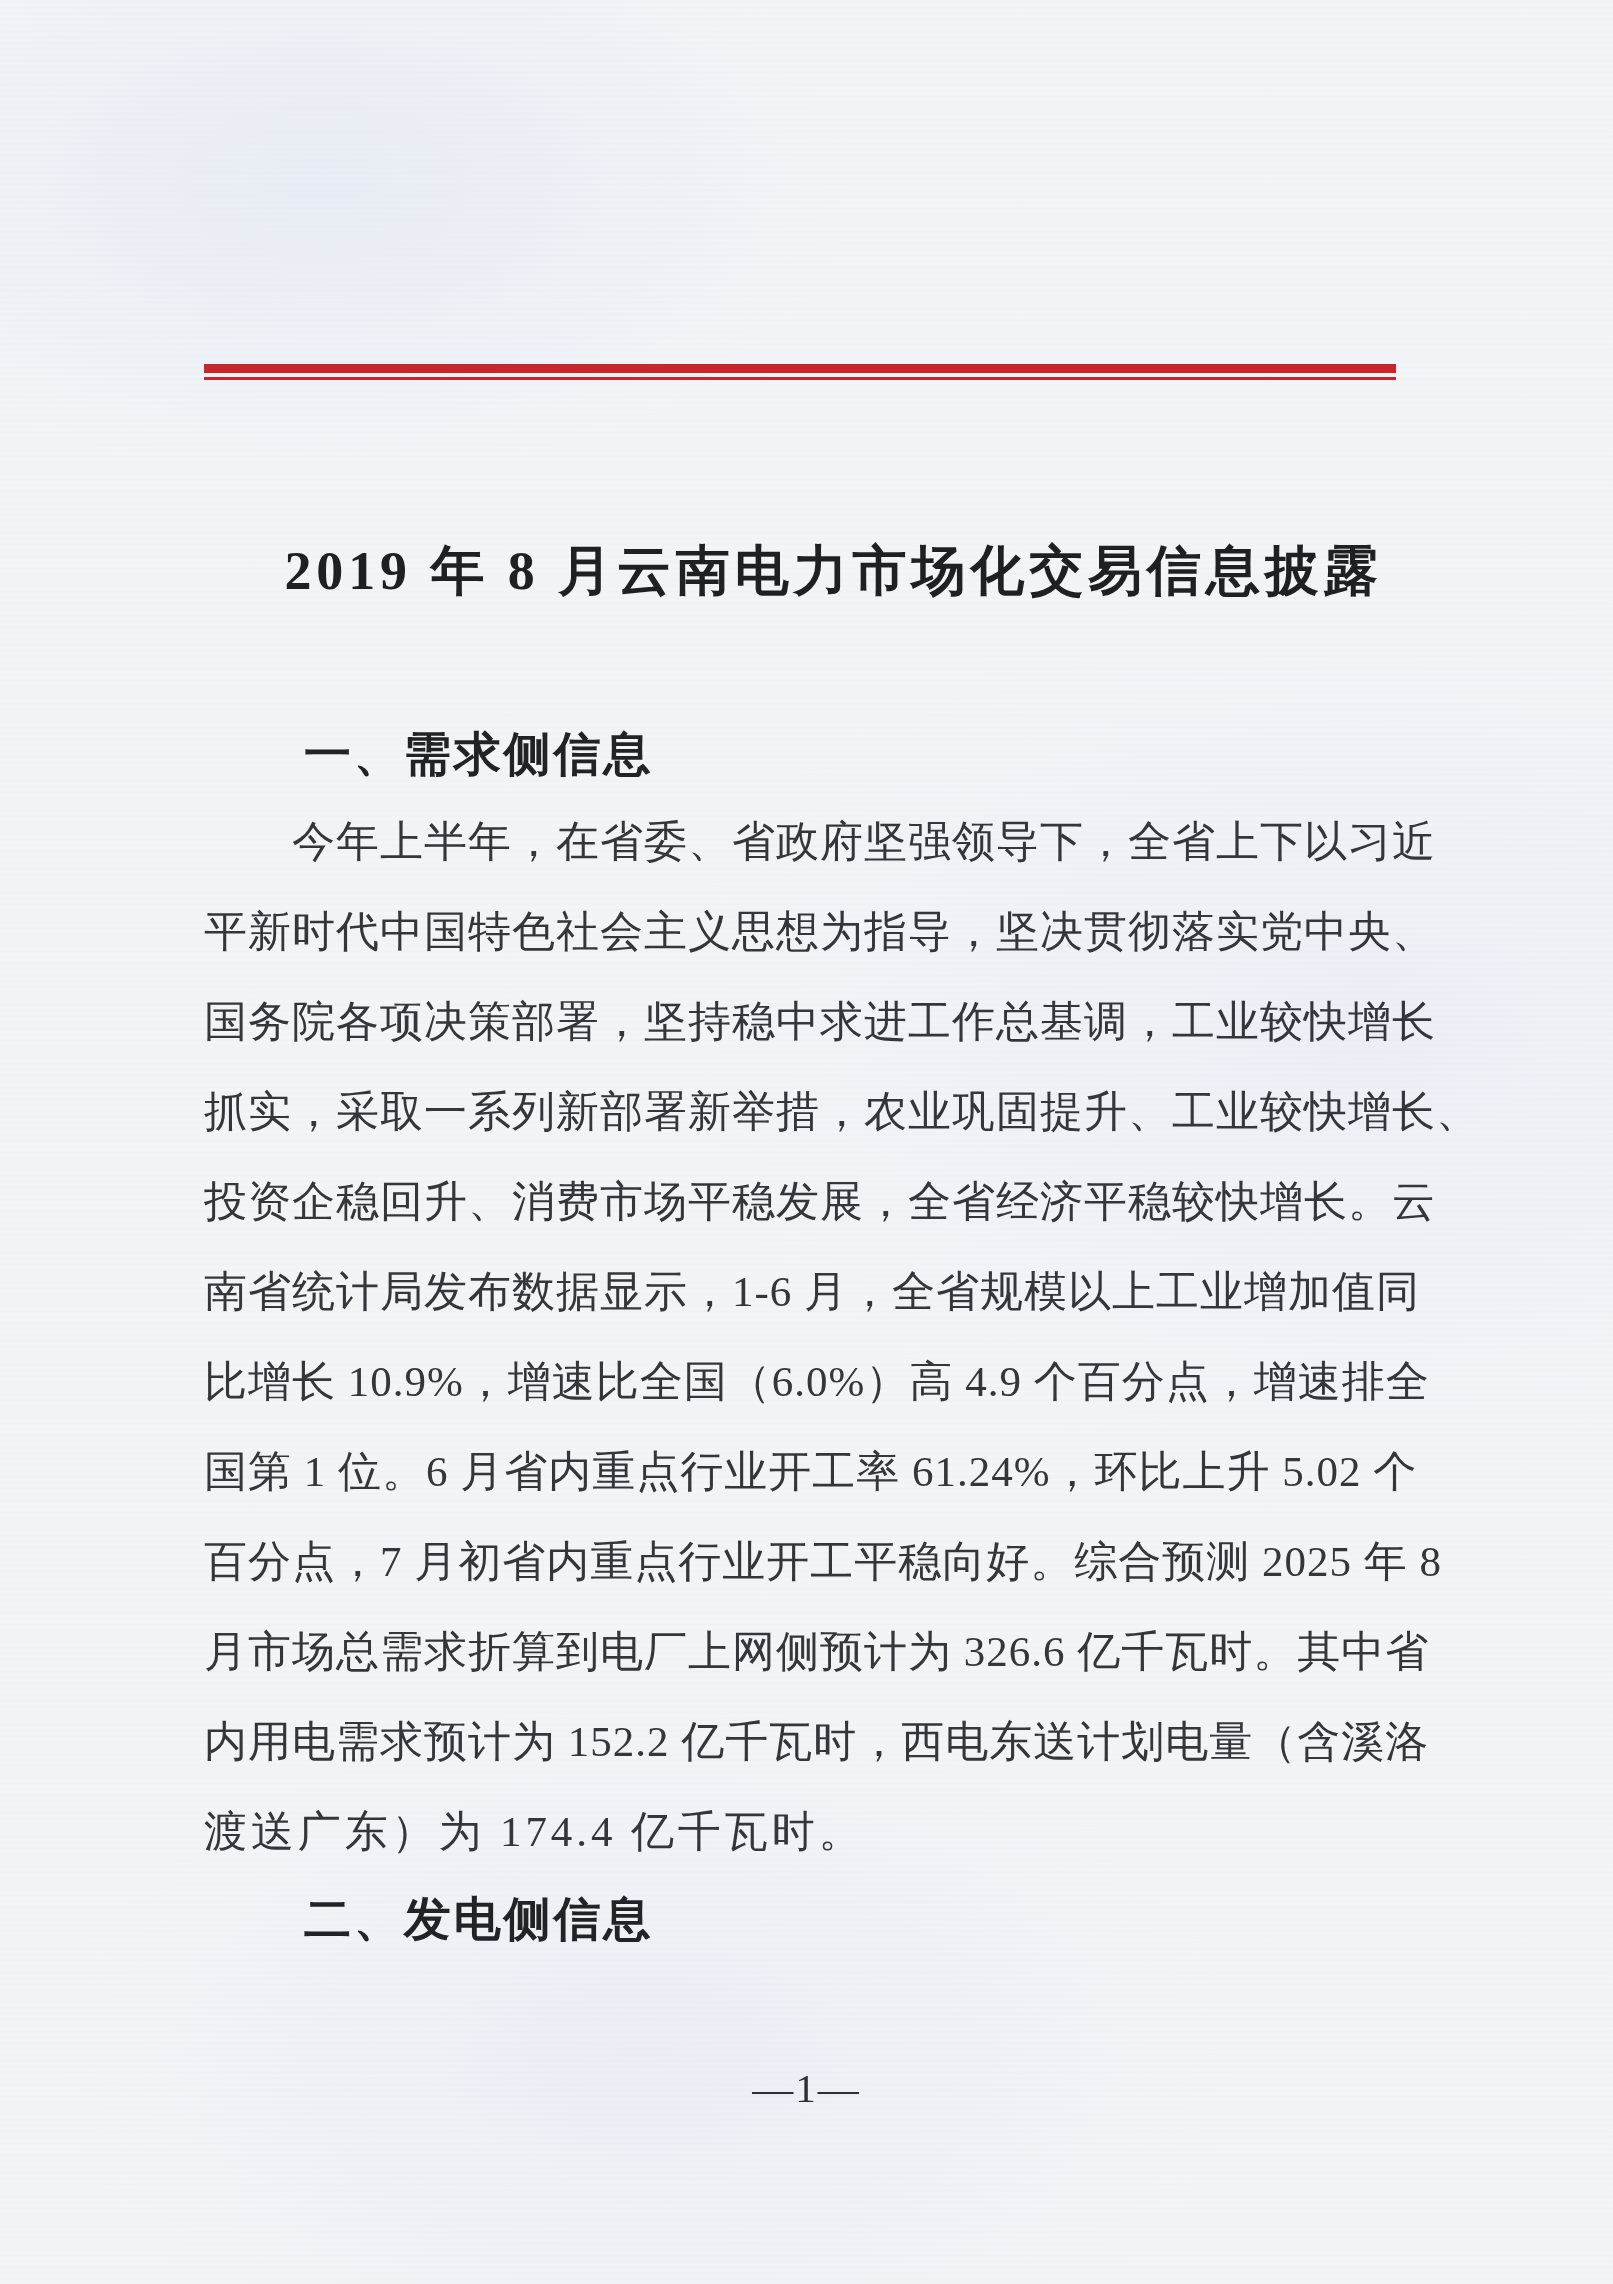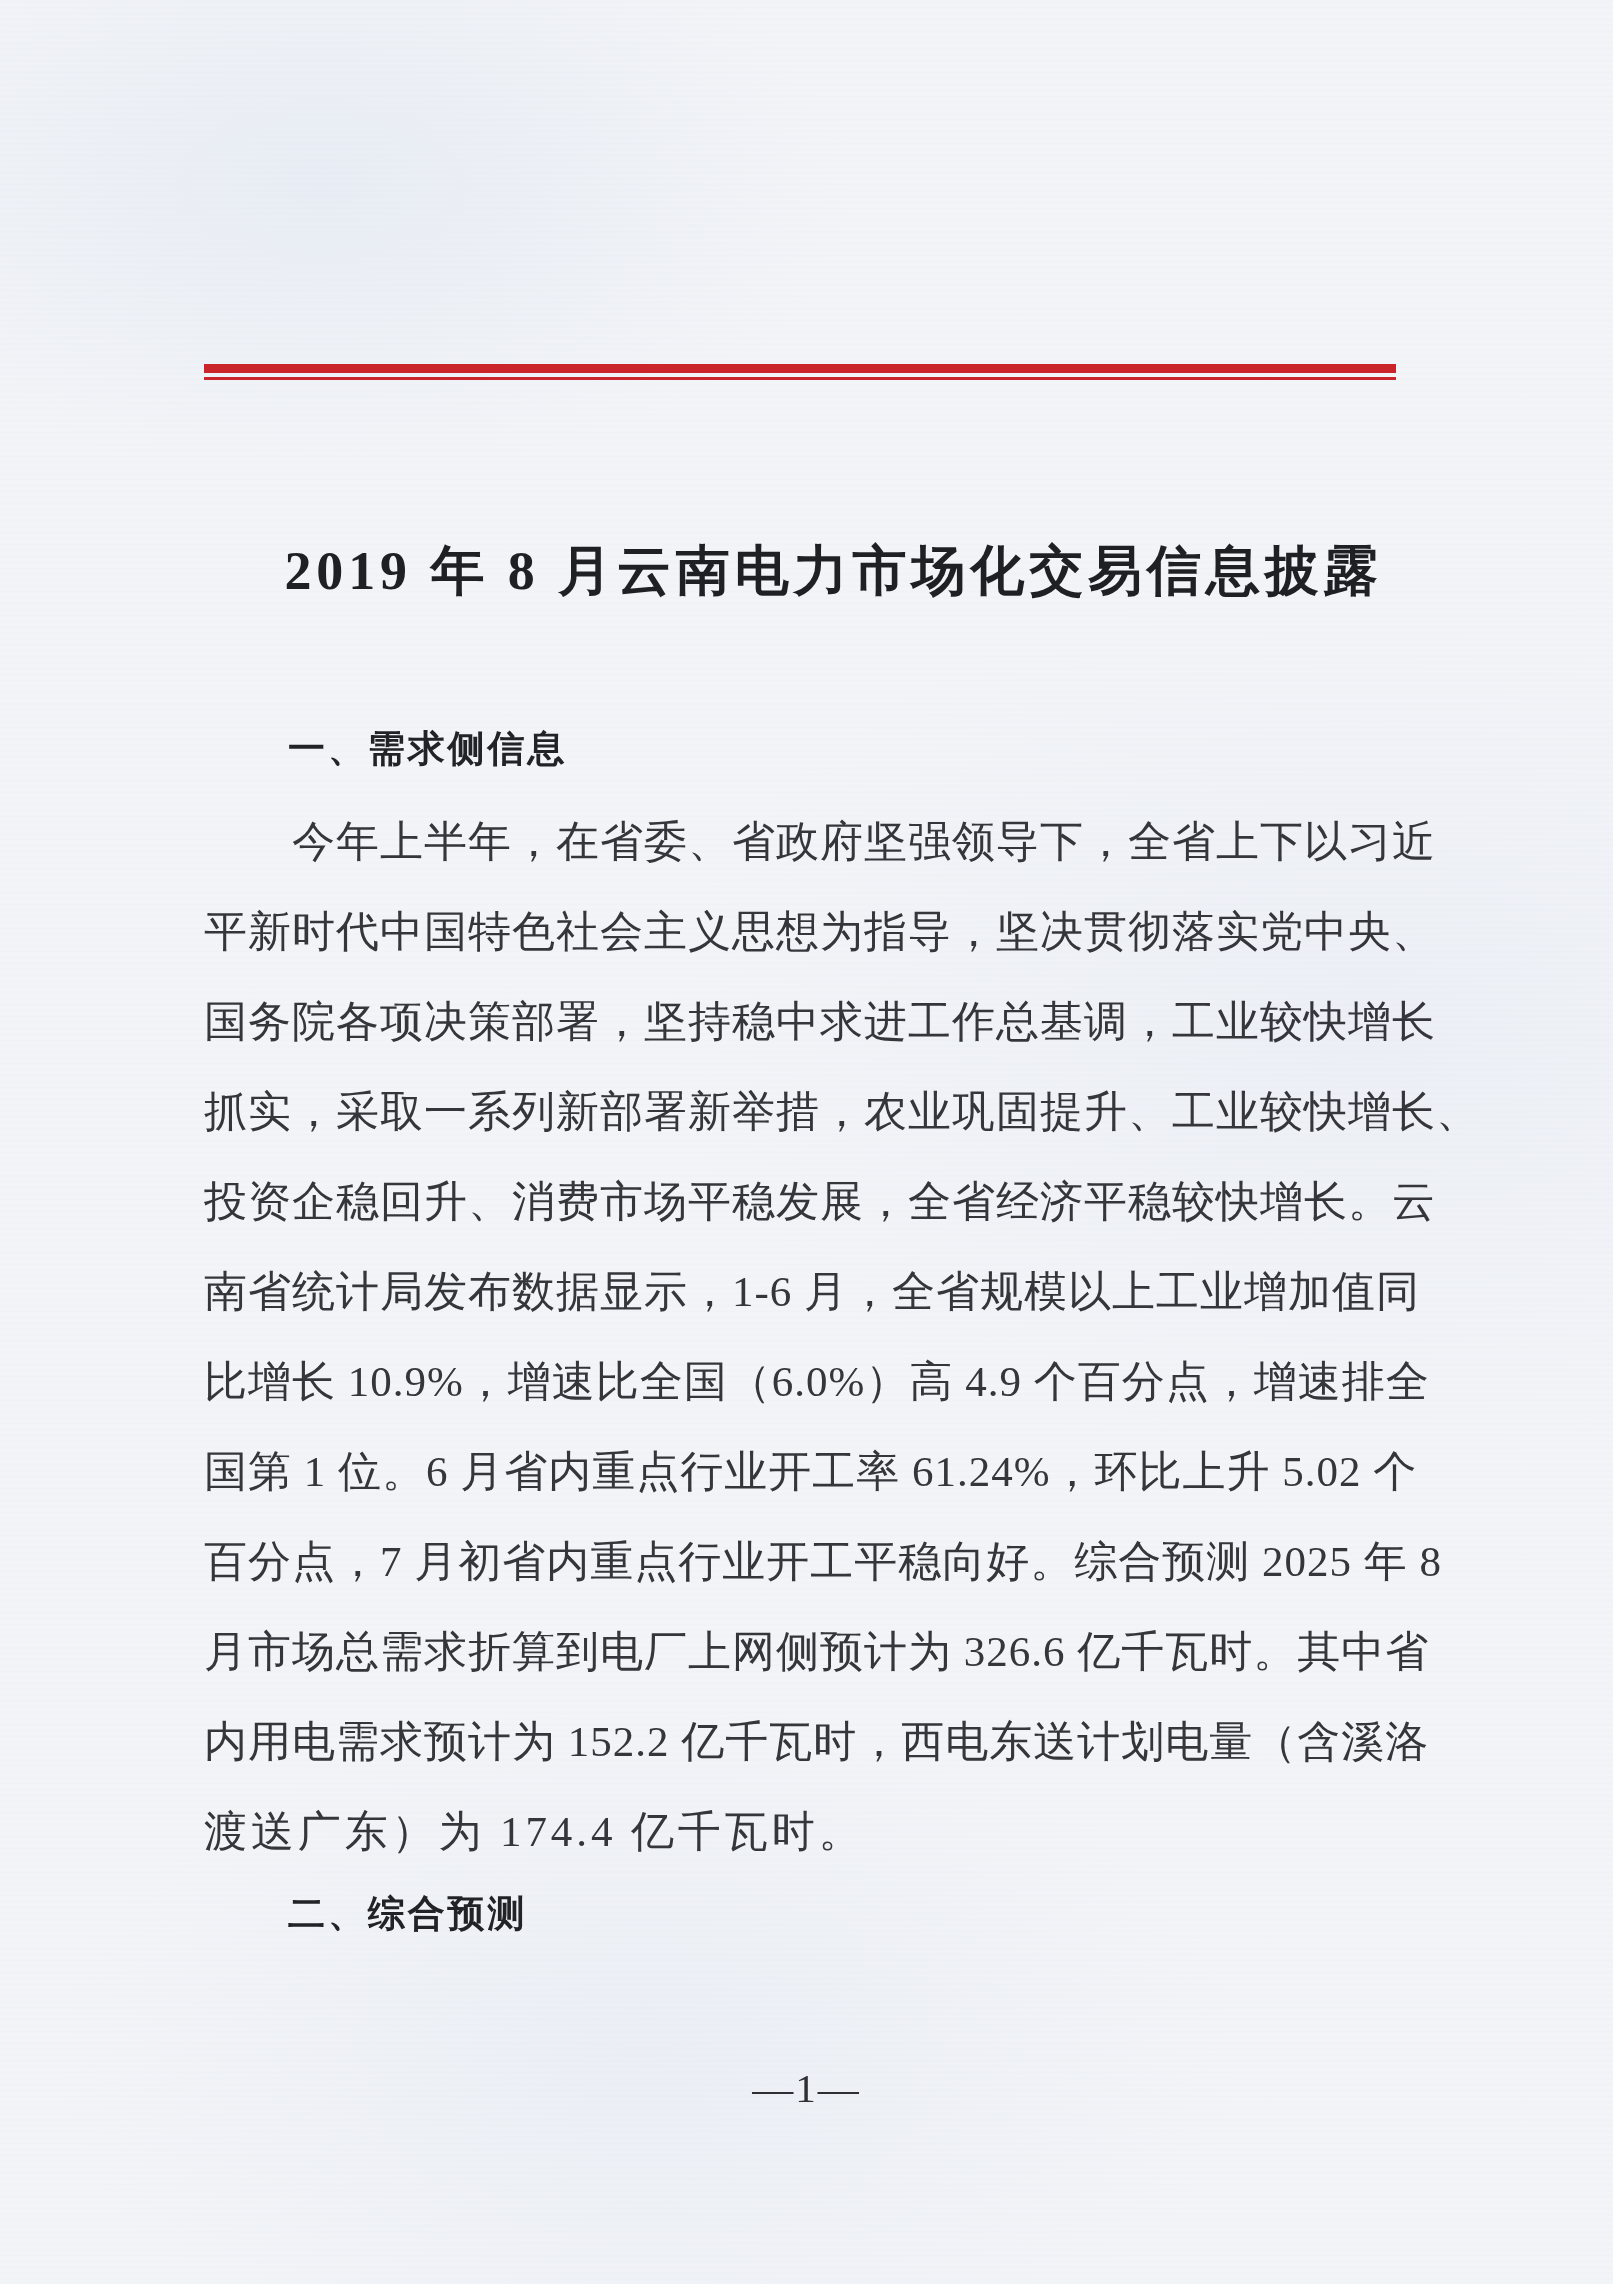--- a/index.html
+++ b/index.html
@@ -69,25 +69,25 @@
     font-size: 54px;
     line-height: 1.05;
     letter-spacing: 4.9px;
     color: #1f2023;
     white-space: nowrap;
   }
 
   
   .section-heading {
     position: absolute;
-    left: 288px;
+    left: 304px;
     margin: 0;
     font-family: "Liberation Sans", "DejaVu Sans", sans-serif;
     font-weight: bold;
-    font-size: 37px;
+    font-size: 47px;
     line-height: 1.0;
     letter-spacing: 2.9px;
     color: #222327;
     white-space: nowrap;
   }
   .section-heading.demand { top: 730px; }
   .section-heading.generation { top: 1895px; }
 
   
   .para {
@@ -149,18 +149,18 @@
     <div class="line">投资企稳回升、消费市场平稳发展，全省经济平稳较快增长。云</div>
     <div class="line">南省统计局发布数据显示，1-6 月，全省规模以上工业增加值同</div>
     <div class="line">比增长 10.9%，增速比全国（6.0%）高 4.9 个百分点，增速排全</div>
     <div class="line">国第 1 位。6 月省内重点行业开工率 61.24%，环比上升 5.02 个</div>
     <div class="line">百分点，7 月初省内重点行业开工平稳向好。综合预测 2025 年 8</div>
     <div class="line">月市场总需求折算到电厂上网侧预计为 326.6 亿千瓦时。其中省</div>
     <div class="line">内用电需求预计为 152.2 亿千瓦时，西电东送计划电量（含溪洛</div>
     <div class="line last">渡送广东）为 174.4 亿千瓦时。</div>
   </div>
 
-  <h3 class="section-heading generation">二、综合预测</h3>
+  <h3 class="section-heading generation">二、发电侧信息</h3>
 
   <div class="page-number">—1—</div>
 
 </div>
 
 
 </body></html>

